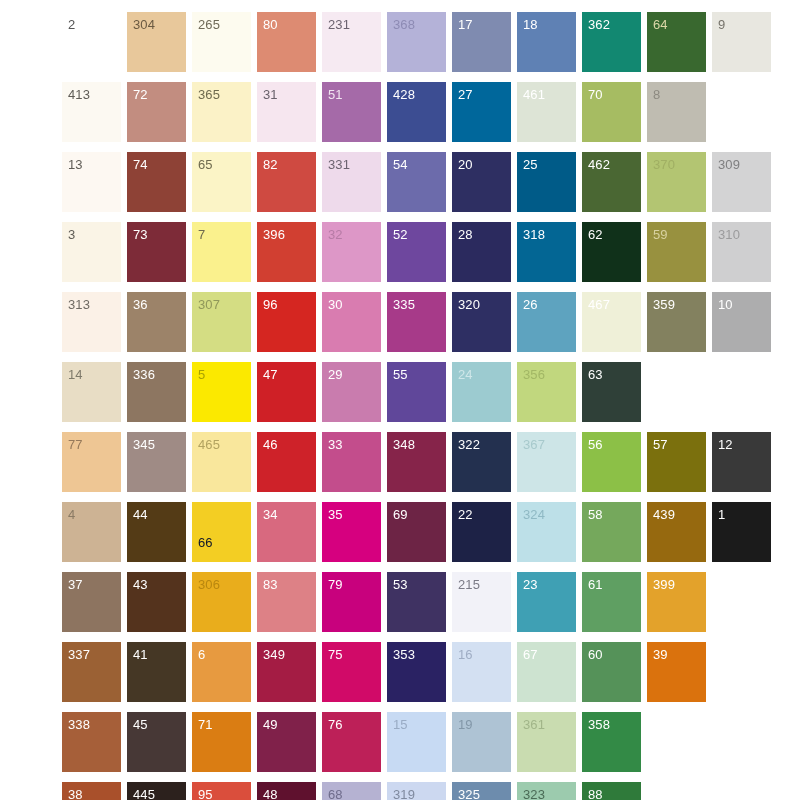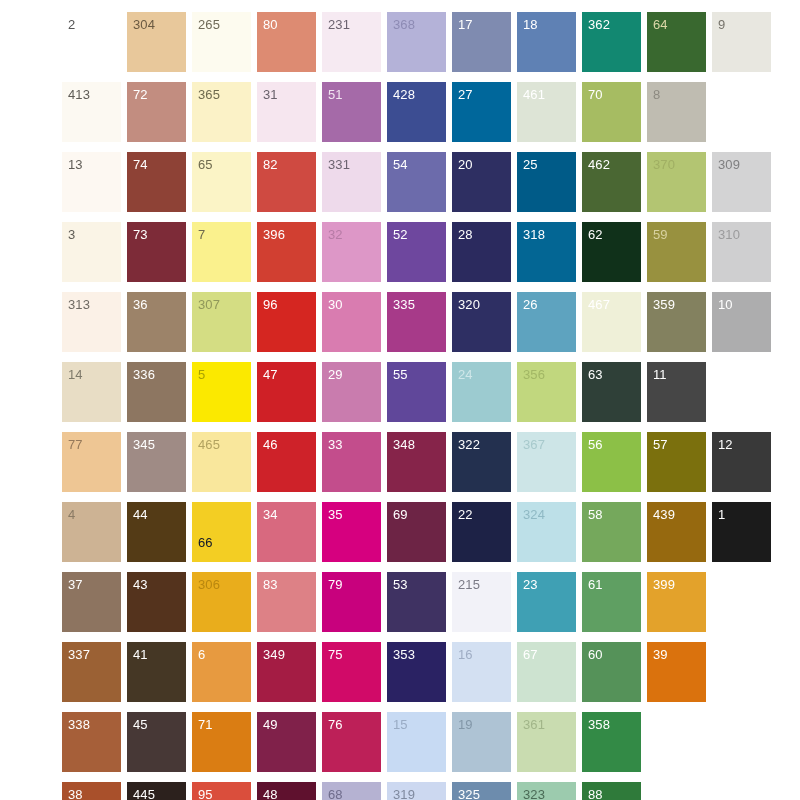--- a/index.html
+++ b/index.html
@@ -253,23 +253,20 @@
         </div>
         <div class="swatch" style="background: rgb(156, 203, 208);">
           <span class="swatch-label" style="color: rgb(207, 231, 233);">24</span>
         </div>
         <div class="swatch" style="background: rgb(193, 215, 126);">
           <span class="swatch-label" style="color: rgb(162, 183, 101);">356</span>
         </div>
         <div class="swatch" style="background: rgb(47, 64, 56);">
           <span class="swatch-label" style="color: rgb(255, 255, 255);">63</span>
         </div>
-        <div class="swatch" style="background: rgb(70, 70, 70);">
-          <span class="swatch-label" style="color: rgb(255, 255, 255);">11</span>
-        </div>
       </div>
       <div class="row">
         <div class="swatch" style="background: rgb(238, 198, 148);">
           <span class="swatch-label" style="color: rgb(150, 121, 90);">77</span>
         </div>
         <div class="swatch" style="background: rgb(159, 139, 133);">
           <span class="swatch-label" style="color: rgb(255, 255, 255);">345</span>
         </div>
         <div class="swatch" style="background: rgb(249, 231, 156);">
           <span class="swatch-label" style="color: rgb(179, 163, 96);">465</span>

